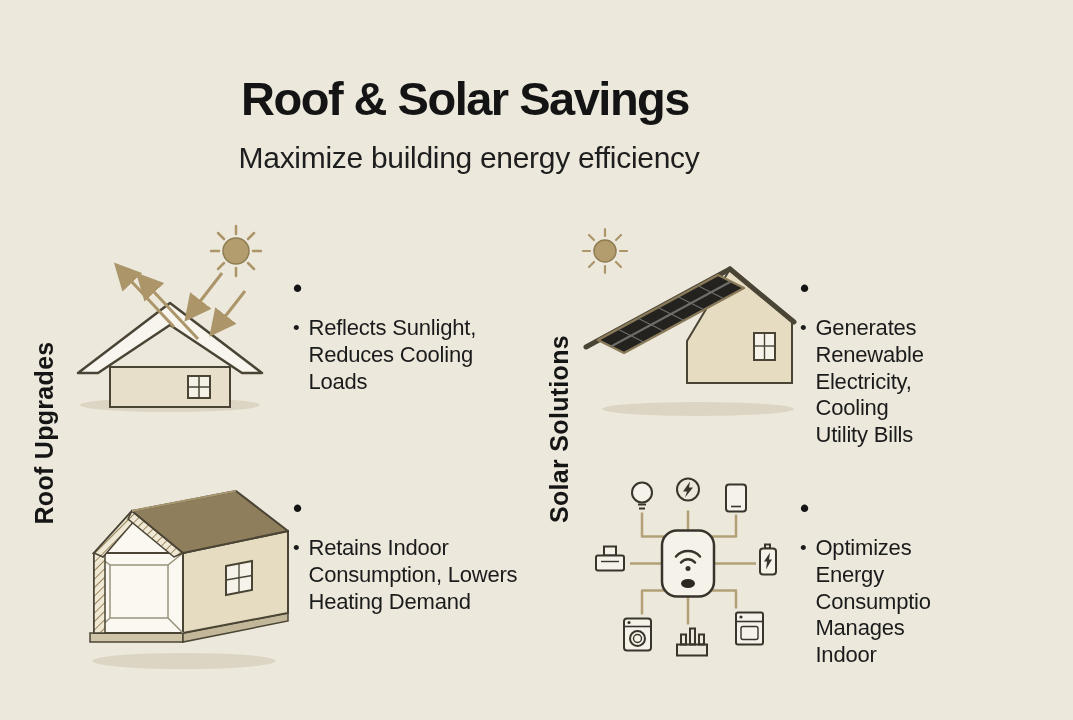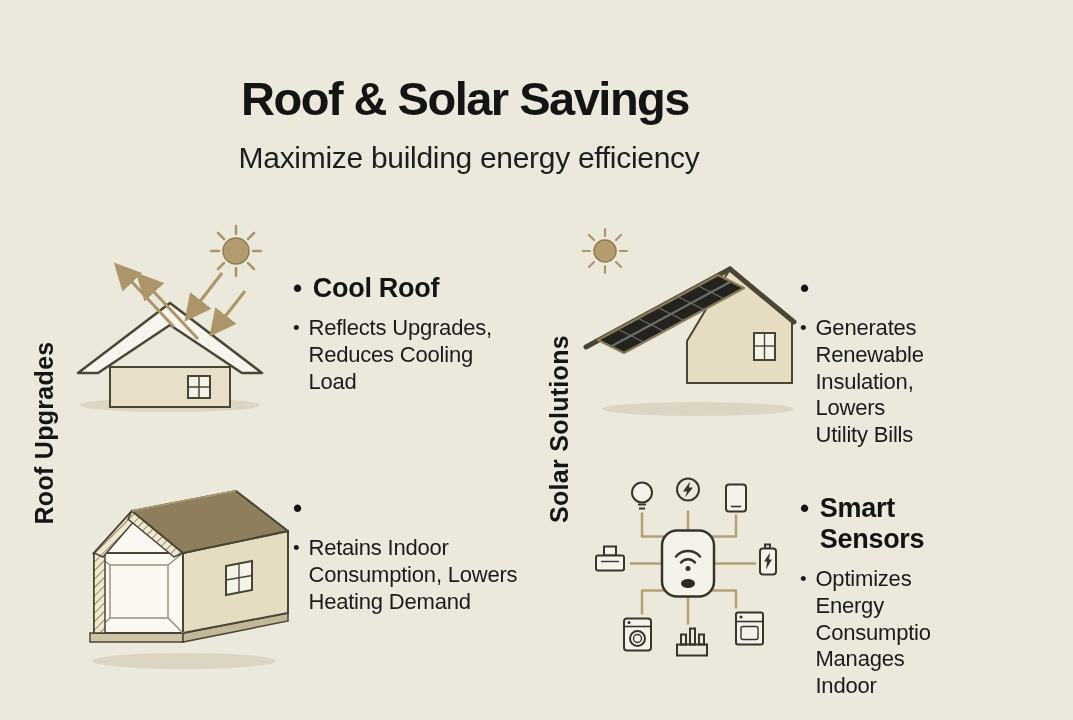--- a/index.html
+++ b/index.html
@@ -86,25 +86,24 @@
           <line x1="166" y1="19" x2="166" y2="11"></line>
           <line x1="178" y1="24" x2="184" y2="18"></line>
         </g>
       </g>
     </svg>
   </div>
 
   <div class="item-text" id="text-cool-roof" style="left:293px; top:260px;">
     <div class="item-heading">
       <span class="bullet">•</span>
-      <span>Cool Roof</span>
-    </div>
-    <div class="item-desc">
-      <span class="bullet">•</span>
-      <span class="txt">Reflects Upgrades, Reduces Cooling Load</span>
+    </div>
+    <div class="item-desc">
+      <span class="bullet">•</span>
+      <span class="txt">Reflects Sunlight, Reduces Cooling Loads</span>
     </div>
   </div>
 
   <div class="illus" style="left:580px; top:208px;">
     <svg width="228" height="200" viewBox="0 0 228 200">
       <ellipse cx="118" cy="188" rx="96" ry="7" fill="#DCD5C3"></ellipse>
       <g>
         <circle cx="25" cy="30" r="11" fill="#B39D6E" stroke="#8F7C52" stroke-width="1.5"></circle>
         <g stroke="#AB9569" stroke-width="2.2" stroke-linecap="round">
           <line x1="40" y1="30" x2="47" y2="30"></line>
@@ -138,21 +137,21 @@
       </g>
     </svg>
   </div>
 
   <div class="item-text" id="text-pv" style="left:800px; top:260px;">
     <div class="item-heading">
       <span class="bullet">•</span>
     </div>
     <div class="item-desc">
       <span class="bullet">•</span>
-      <span class="txt">Generates Renewable Insulation, Lowers Utility Bills</span>
+      <span class="txt">Generates Renewable Electricity, Cooling Utility Bills</span>
     </div>
   </div>
 
   <div class="illus" style="left:76px; top:448px;">
     <svg width="214" height="215" viewBox="0 0 214 215">
       <defs>
         <pattern id="hatch" width="6" height="6" patternUnits="userSpaceOnUse" patternTransform="rotate(45)">
           <rect width="6" height="6" fill="#EFE8D4"></rect>
           <line x1="0" y1="0" x2="0" y2="6" stroke="#9A8760" stroke-width="2"></line>
         </pattern>
@@ -266,21 +265,20 @@
           <circle cx="161" cy="154.5" r="1.6" fill="#3A352C" stroke="none"></circle>
           <rect x="161" y="164" width="17" height="13" rx="2" fill="none" stroke-width="1.4"></rect>
         </g>
       </g>
     </svg>
   </div>
 
   <div class="item-text" id="text-smart" style="left:800px; top:480px;">
     <div class="item-heading">
       <span class="bullet">•</span>
-      <span>Smart Sensors</span>
     </div>
     <div class="item-desc">
       <span class="bullet">•</span>
       <span class="txt">Optimizes Energy Consumption, Manages Indoor</span>
     </div>
   </div>
 
 </div>
 
 </body></html>

